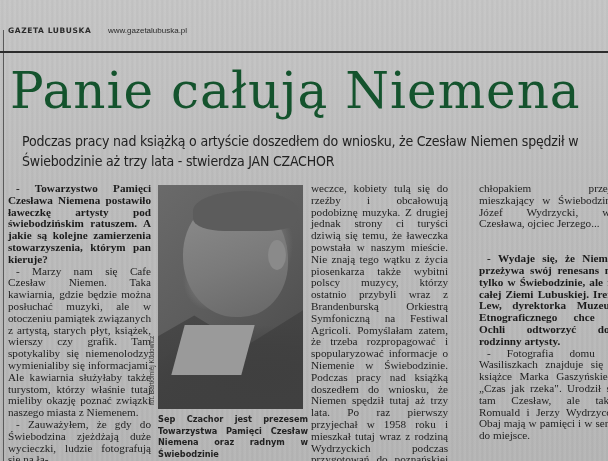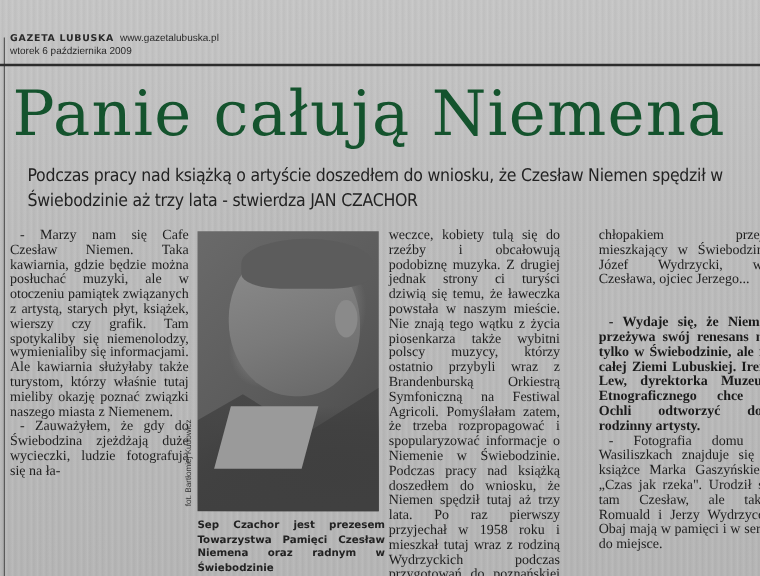--- a/index.html
+++ b/index.html
@@ -38,21 +38,21 @@
       line-height: 10px;
       color: #2a2a2a;
     }
     .masthead .paper-name {
       letter-spacing: 0.6px;
     }
     .masthead .url {
       font-weight: normal;
       font-family: "Liberation Sans", sans-serif;
       font-size: 8px;
-      margin-left: 2px;
+      margin-left: 14px;
     }
     .masthead .date {
       font-weight: normal;
       font-family: "Liberation Sans", sans-serif;
       font-size: 8px;
       color: #2a2a2a;
     }
     .rule-top {
       position: absolute;
       left: 0; top: 51px;
@@ -178,30 +178,30 @@
 <body>
 
 <div class="paper"></div>
 <div class="left-edge"></div>
 
 <div class="masthead">
   <div>
     <span class="paper-name">GAZETA LUBUSKA</span>
     <span class="url">www.gazetalubuska.pl</span>
   </div>
-  <div class="date">wtorek 6 października 2009</div>
 </div>
 
 <div class="rule-top"></div>
 
 <h1 class="headline" style="margin:0;">Panie całują Niemena</h1>
 
 <div class="lead">Podczas pracy nad książką o artyście doszedłem do wniosku, że Czesław Niemen spędził w Świebodzinie aż trzy lata - stwierdza JAN CZACHOR</div>
 
 <div class="col col1">
+  <p class="q">- Towarzystwo Pamięci Czesława Niemena postawiło ławeczkę artysty pod świebodzińskim ratuszem. A jakie są kolejne zamierzenia stowarzyszenia, którym pan kieruje?</p>
   <p>- Marzy nam się Cafe Czesław Niemen. Taka kawiarnia, gdzie będzie można posłuchać muzyki, ale w otoczeniu pamiątek związanych z artystą, starych płyt, książek, wierszy czy grafik. Tam spotykaliby się niemenolodzy, wymienialiby się informacjami. Ale kawiarnia służyłaby także turystom, którzy właśnie tutaj mieliby okazję poznać związki naszego miasta z Niemenem.</p>
   <p>- Zauważyłem, że gdy do Świebodzina zjeżdżają duże wycieczki, ludzie fotografują się na ła-</p>
 </div>
 
 <div class="photo">
   <div class="jacket"></div>
   <div class="collar"></div>
   <div class="head"></div>
   <div class="hair"></div>
   <div class="ear"></div>

